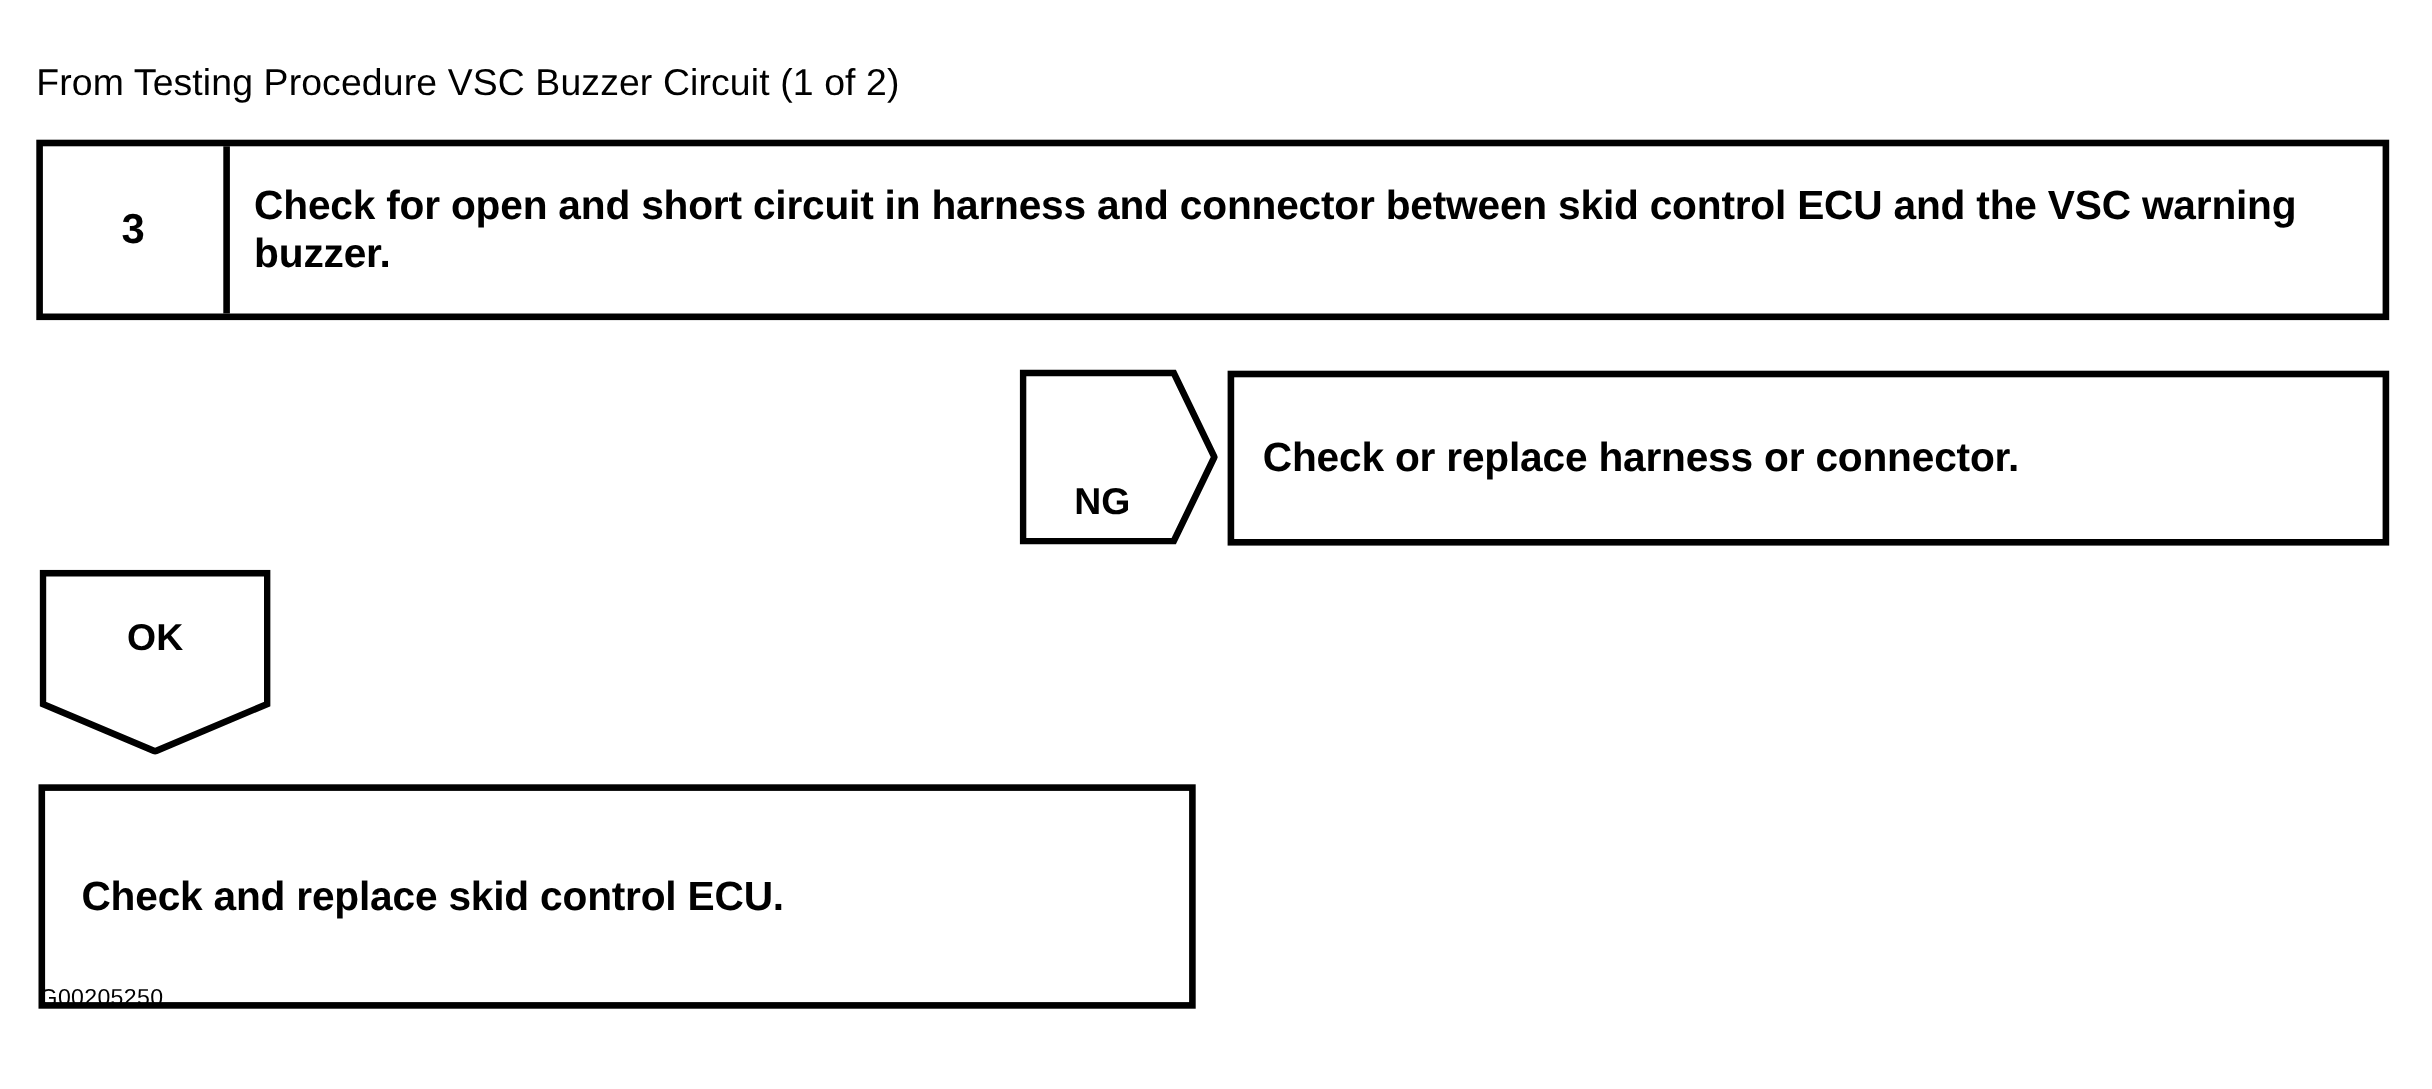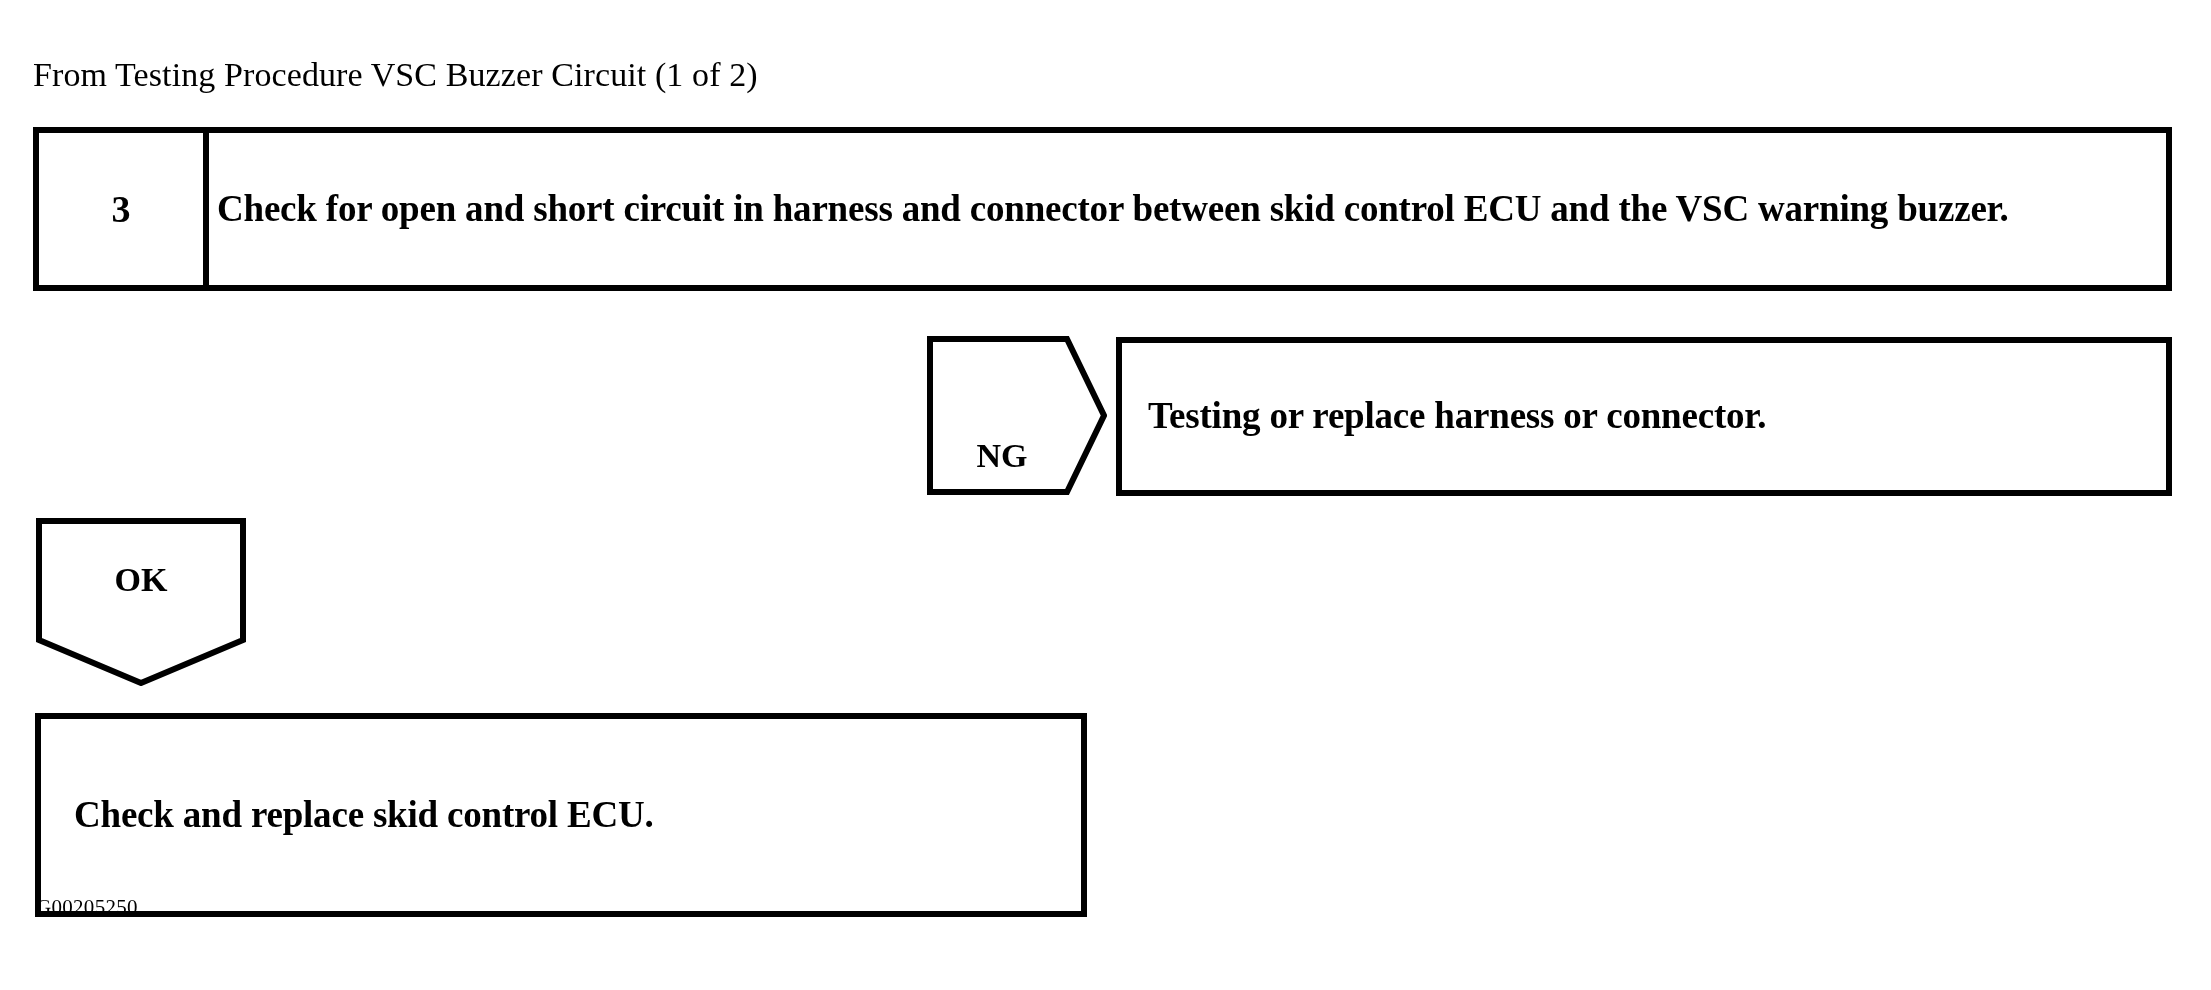--- a/index.html
+++ b/index.html
@@ -11,21 +11,20 @@
   body {
     font-family: "Liberation Sans", sans-serif;
     color: #000000;
   }
   #page {
     position: relative;
     width: 2211px;
     height: 990px;
     background: #ffffff;
     overflow: hidden;
-    font-family: Liberation Serif, serif;
   }
 
   
   #continuation-label {
     position: absolute;
     left: 33px;
     top: 58px;
     font-size: 34px;
     font-weight: normal;
     letter-spacing: 0.1px;
@@ -56,21 +55,21 @@
   }
   #step-number-value {
     font-size: 38px;
     font-weight: bold;
     line-height: 1;
   }
   #step-instruction-cell {
     flex: 1 1 auto;
     display: flex;
     align-items: center;
-    padding: 0 18px 0 8px;
+    padding: 0 18px 0 22px;
     box-sizing: border-box;
     border-radius: 14px;
   }
   #step-instruction-text {
     font-size: 37px;
     font-weight: bold;
     line-height: 1.18;
     letter-spacing: -0.2px;
   }
 
@@ -203,21 +202,21 @@
   </div>
 
   <div id="ng-marker">
     <svg viewBox="0 0 180 159" preserveAspectRatio="none">
       <polygon points="3,3 140,3 177,79.5 140,156 3,156" fill="#ffffff" stroke="#000000" stroke-width="6" stroke-linejoin="miter"></polygon>
     </svg>
     <span id="ng-marker-label">NG</span>
   </div>
 
   <div id="ng-result-box">
-    <span id="ng-result-text">Testing or replace harness or connector.</span>
+    <span id="ng-result-text">Check or replace harness or connector.</span>
   </div>
 
   <div id="ok-marker">
     <svg viewBox="0 0 210 168" preserveAspectRatio="none">
       <polygon points="3,3 207,3 207,122 105,165 3,122" fill="#ffffff" stroke="#000000" stroke-width="6" stroke-linejoin="miter"></polygon>
     </svg>
     <span id="ok-marker-label">OK</span>
   </div>
 
   <div id="ok-result-box">

